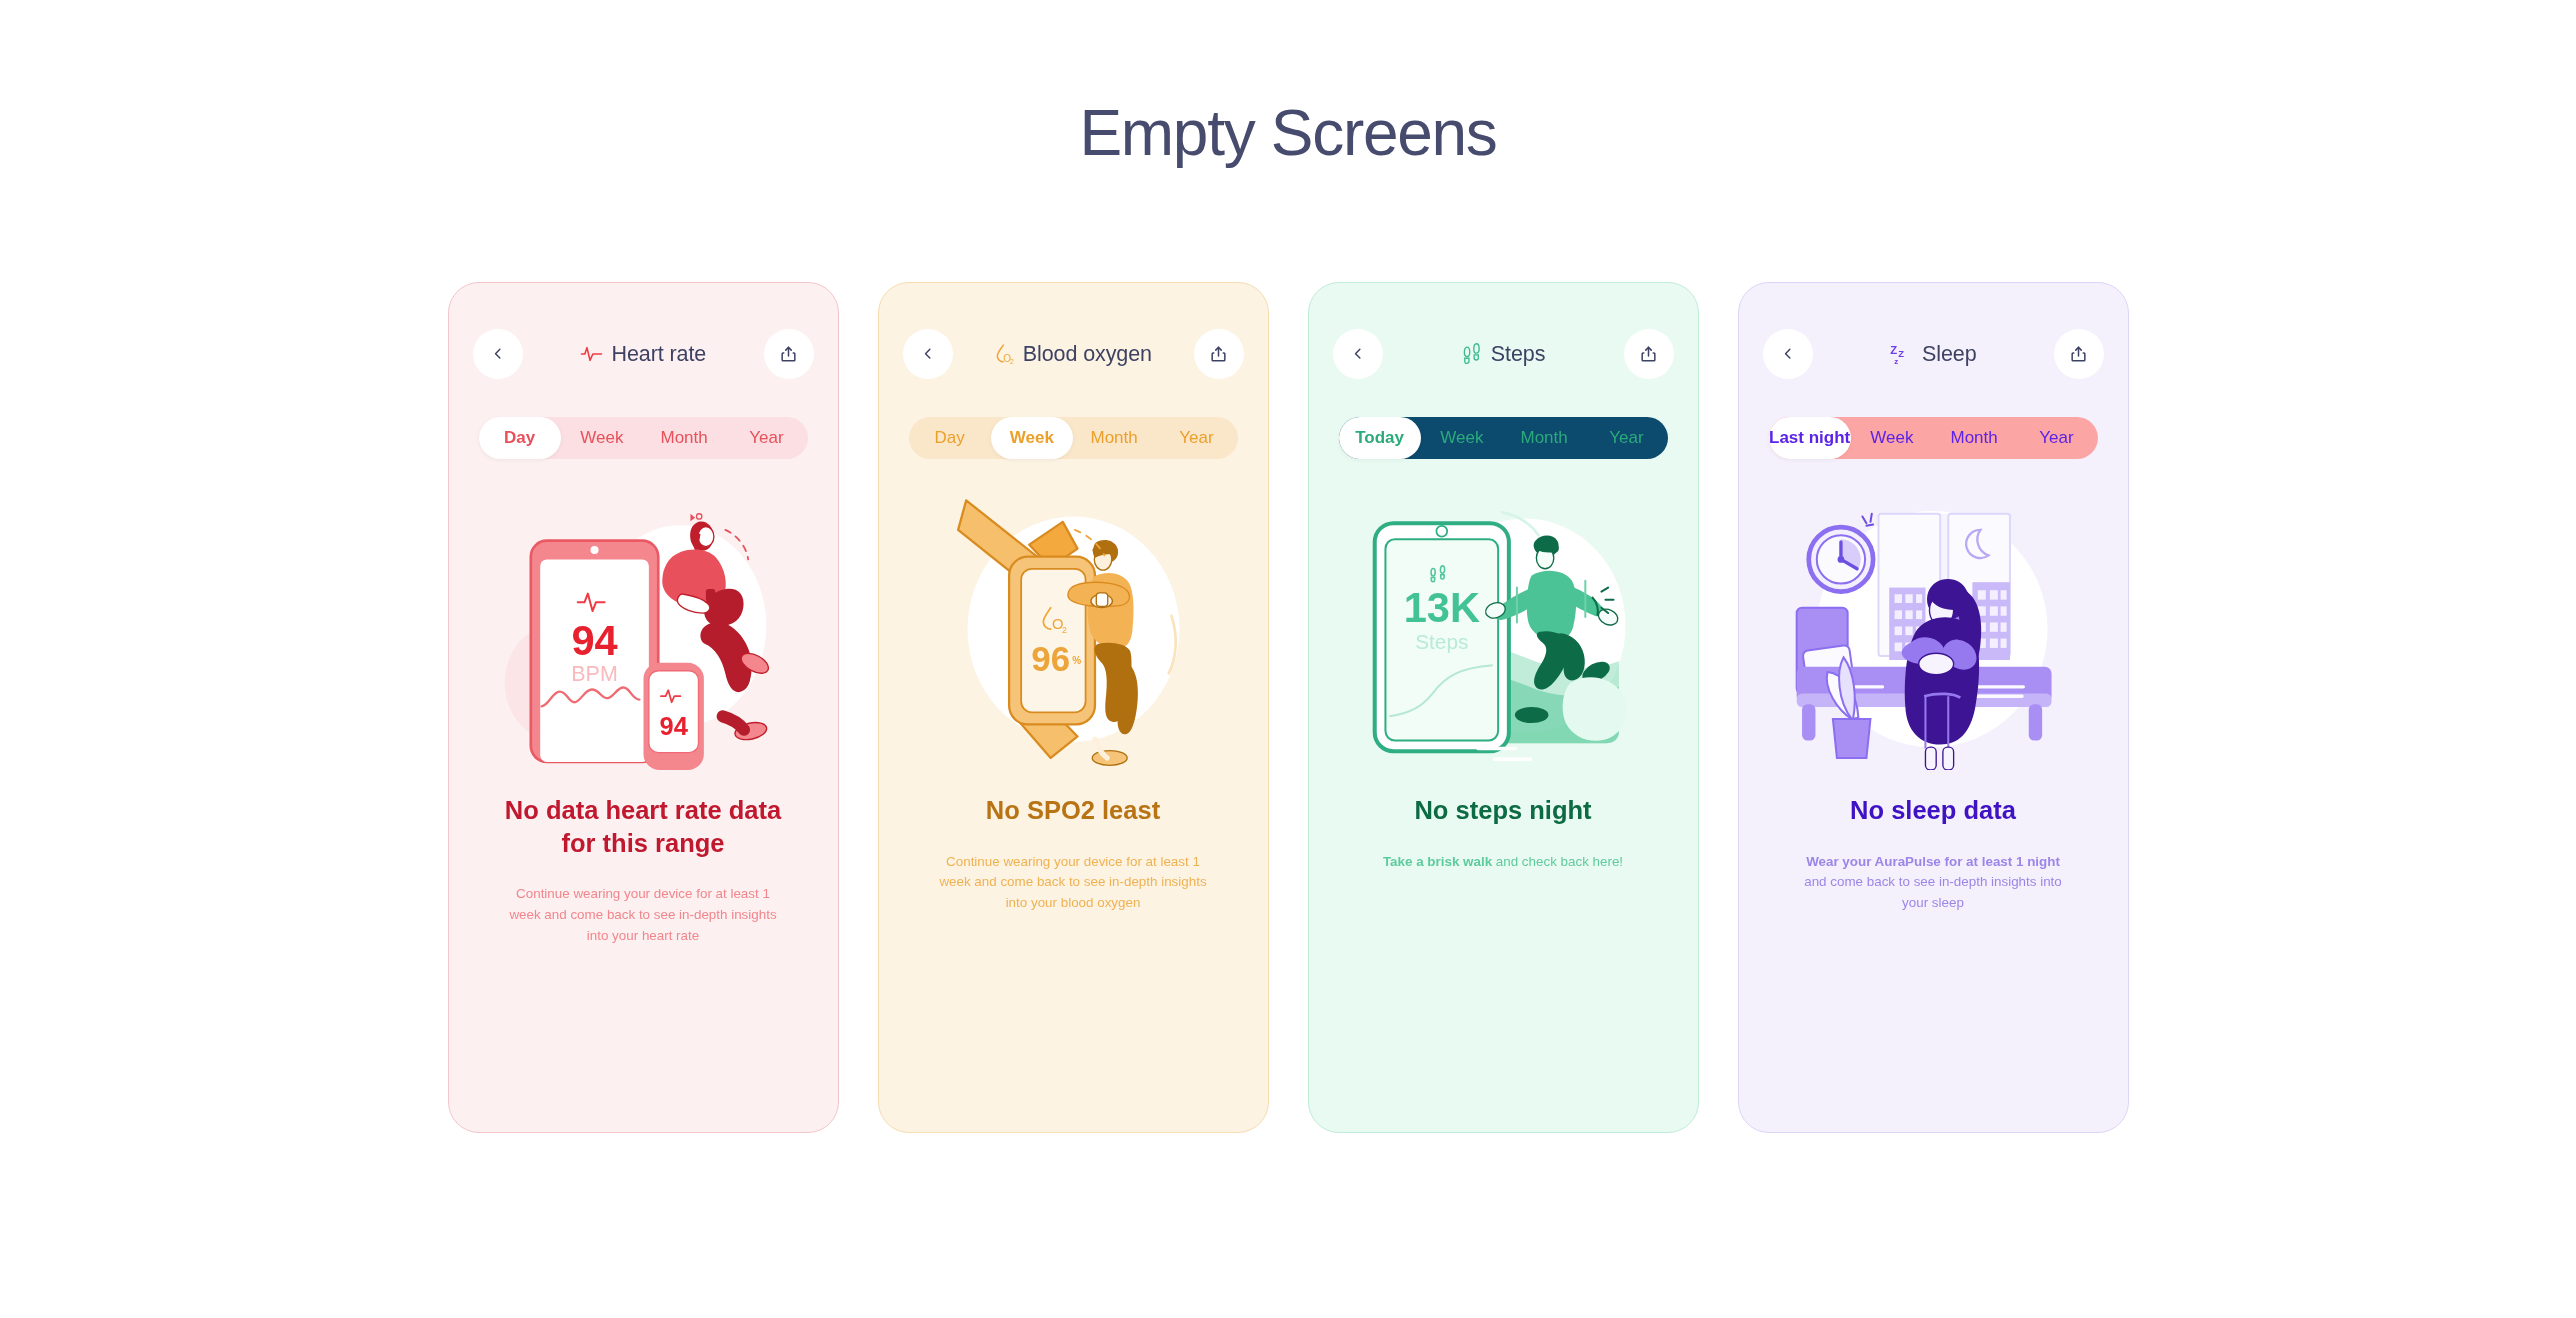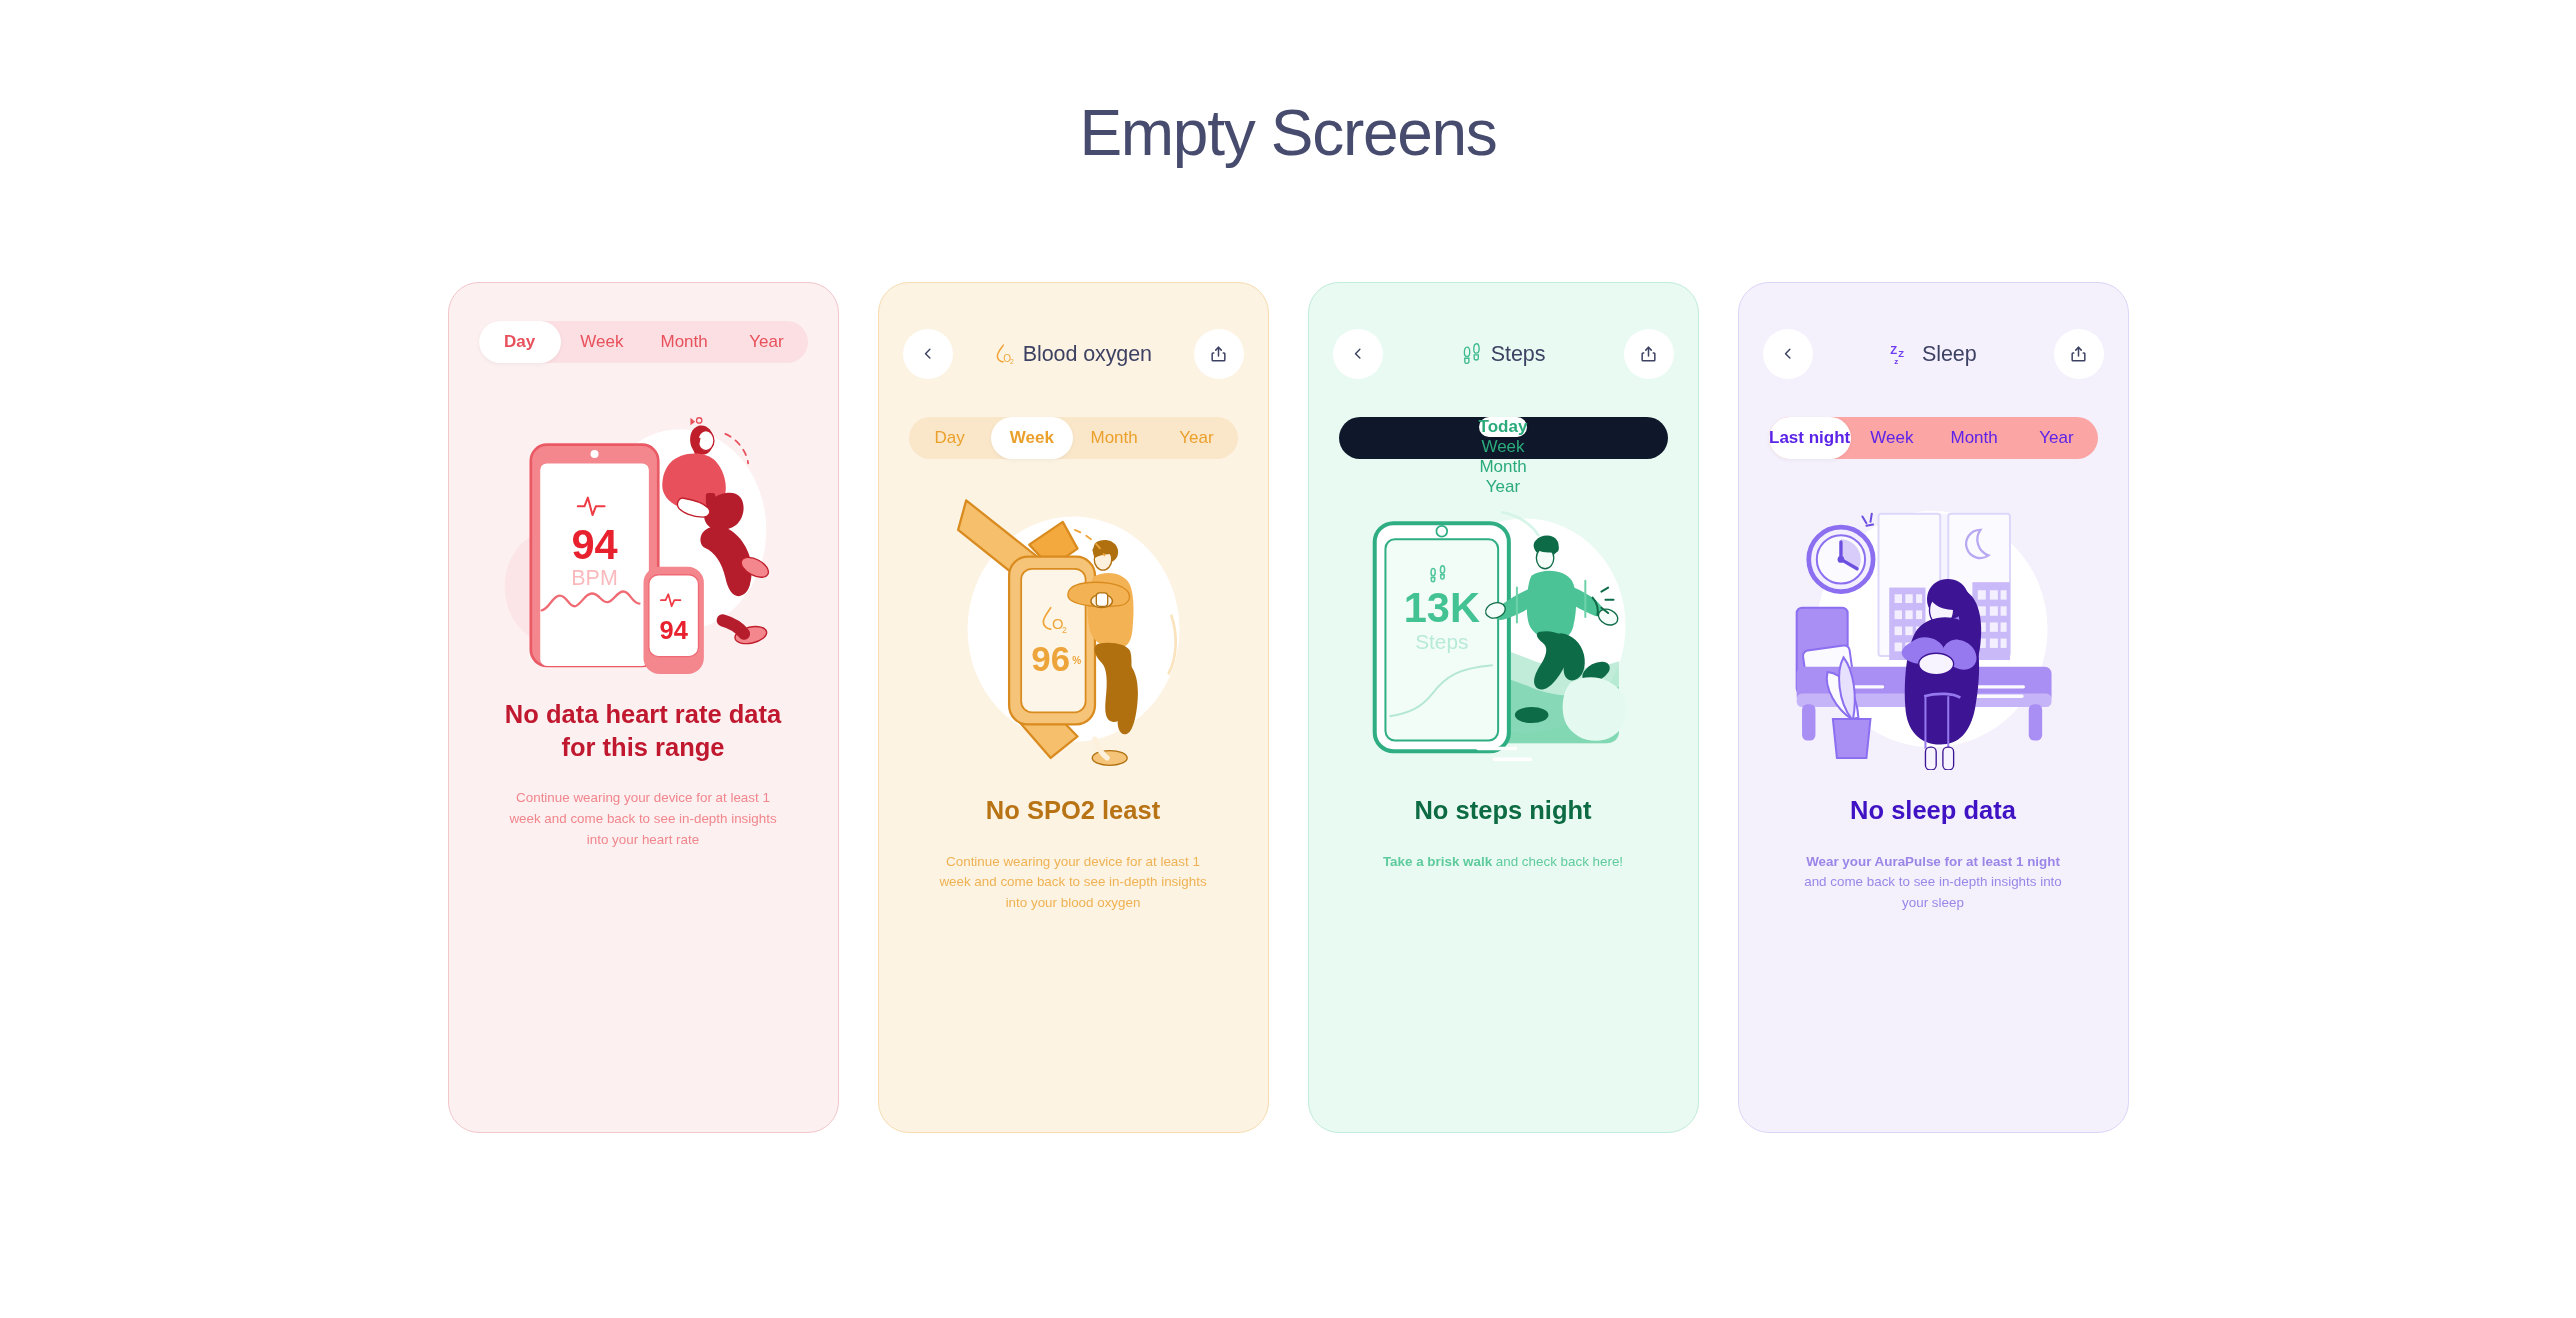--- a/index.html
+++ b/index.html
@@ -115,40 +115,60 @@
   .c-hr  .card-headline { color:#c0182e; }
   .c-hr  .card-sub { color:#f1868c; }
 
   .c-ox   { background:#fdf3e3; border-color:#f6dcb0; }
   .c-ox  .tabs { background:#fae6c8; }
   .c-ox  .tab { color:#eca02c; }
   .c-ox  .card-headline { color:#b87314; }
   .c-ox  .card-sub { color:#efb253; }
 
   .c-st   { background:#e9faf2; border-color:#c0ecd9; }
-  .c-st  .tabs { background:#0f172a;flex-direction:column; }
+  .c-st  .tabs { background:#0c4a6e; }
   .c-st  .tab { color:#2bab7b; }
   .c-st  .card-headline { color:#0c6b43; }
   .c-st  .card-sub { color:#5ecb9d; }
 
   .c-sl   { background:#f4f1fd; border-color:#ddd5f7; }
   .c-sl  .tabs { background:#fca5a5; }
   .c-sl  .tab { color:#5b22e8; }
   .c-sl  .card-headline { color:#3f12c4; }
   .c-sl  .card-sub { color:#9b86e8; }
   .c-sl  .cta { background:#8257ea; }
 </style>
 </head>
 <body>
 
 <h1 id="page-title">Empty Screens</h1>
 
 <div id="cards-row">
 
   <div class="card c-hr">
+    <div class="card-header">
+      <div class="circle-btn">
+        <svg width="17.4" height="17.4" viewBox="0 0 24 24" fill="none" stroke="#3d4263" stroke-width="2" stroke-linecap="round" stroke-linejoin="round">
+            <polyline points="15 18 9 12 15 6"></polyline>
+          </svg>
+      </div>
+      <div class="header-title-wrap">
+        <svg width="23" height="20" viewBox="0 0 34 30" fill="none">
+          <path d="M2 15h5l3.2-9.5 4.6 19L19 15h13" stroke="#ef3b44" stroke-width="2.4" stroke-linecap="round" stroke-linejoin="round"></path>
+        </svg>
+        <span class="header-title">Heart rate</span>
+      </div>
+      <div class="circle-btn">
+        <svg width="19" height="19" viewBox="0 0 24 24" fill="none" stroke="#3d4263" stroke-width="1.9" stroke-linecap="round" stroke-linejoin="round">
+          <path d="M6 10h-1a1 1 0 0 0-1 1v8a1 1 0 0 0 1 1h14a1 1 0 0 0 1-1v-8a1 1 0 0 0-1-1h-1"></path>
+          <polyline points="8.5 6.5 12 3 15.5 6.5"></polyline>
+            <line x1="12" y1="3" x2="12" y2="14"></line>
+        </svg>
+      </div>
+    </div>
 
     <div class="tabs">
       <div class="tab active">Day</div>
       <div class="tab">Week</div>
       <div class="tab">Month</div>
       <div class="tab">Year</div>
     </div>
 
     <div class="illus">
       <svg width="309" height="275" viewBox="0 0 460 410">

